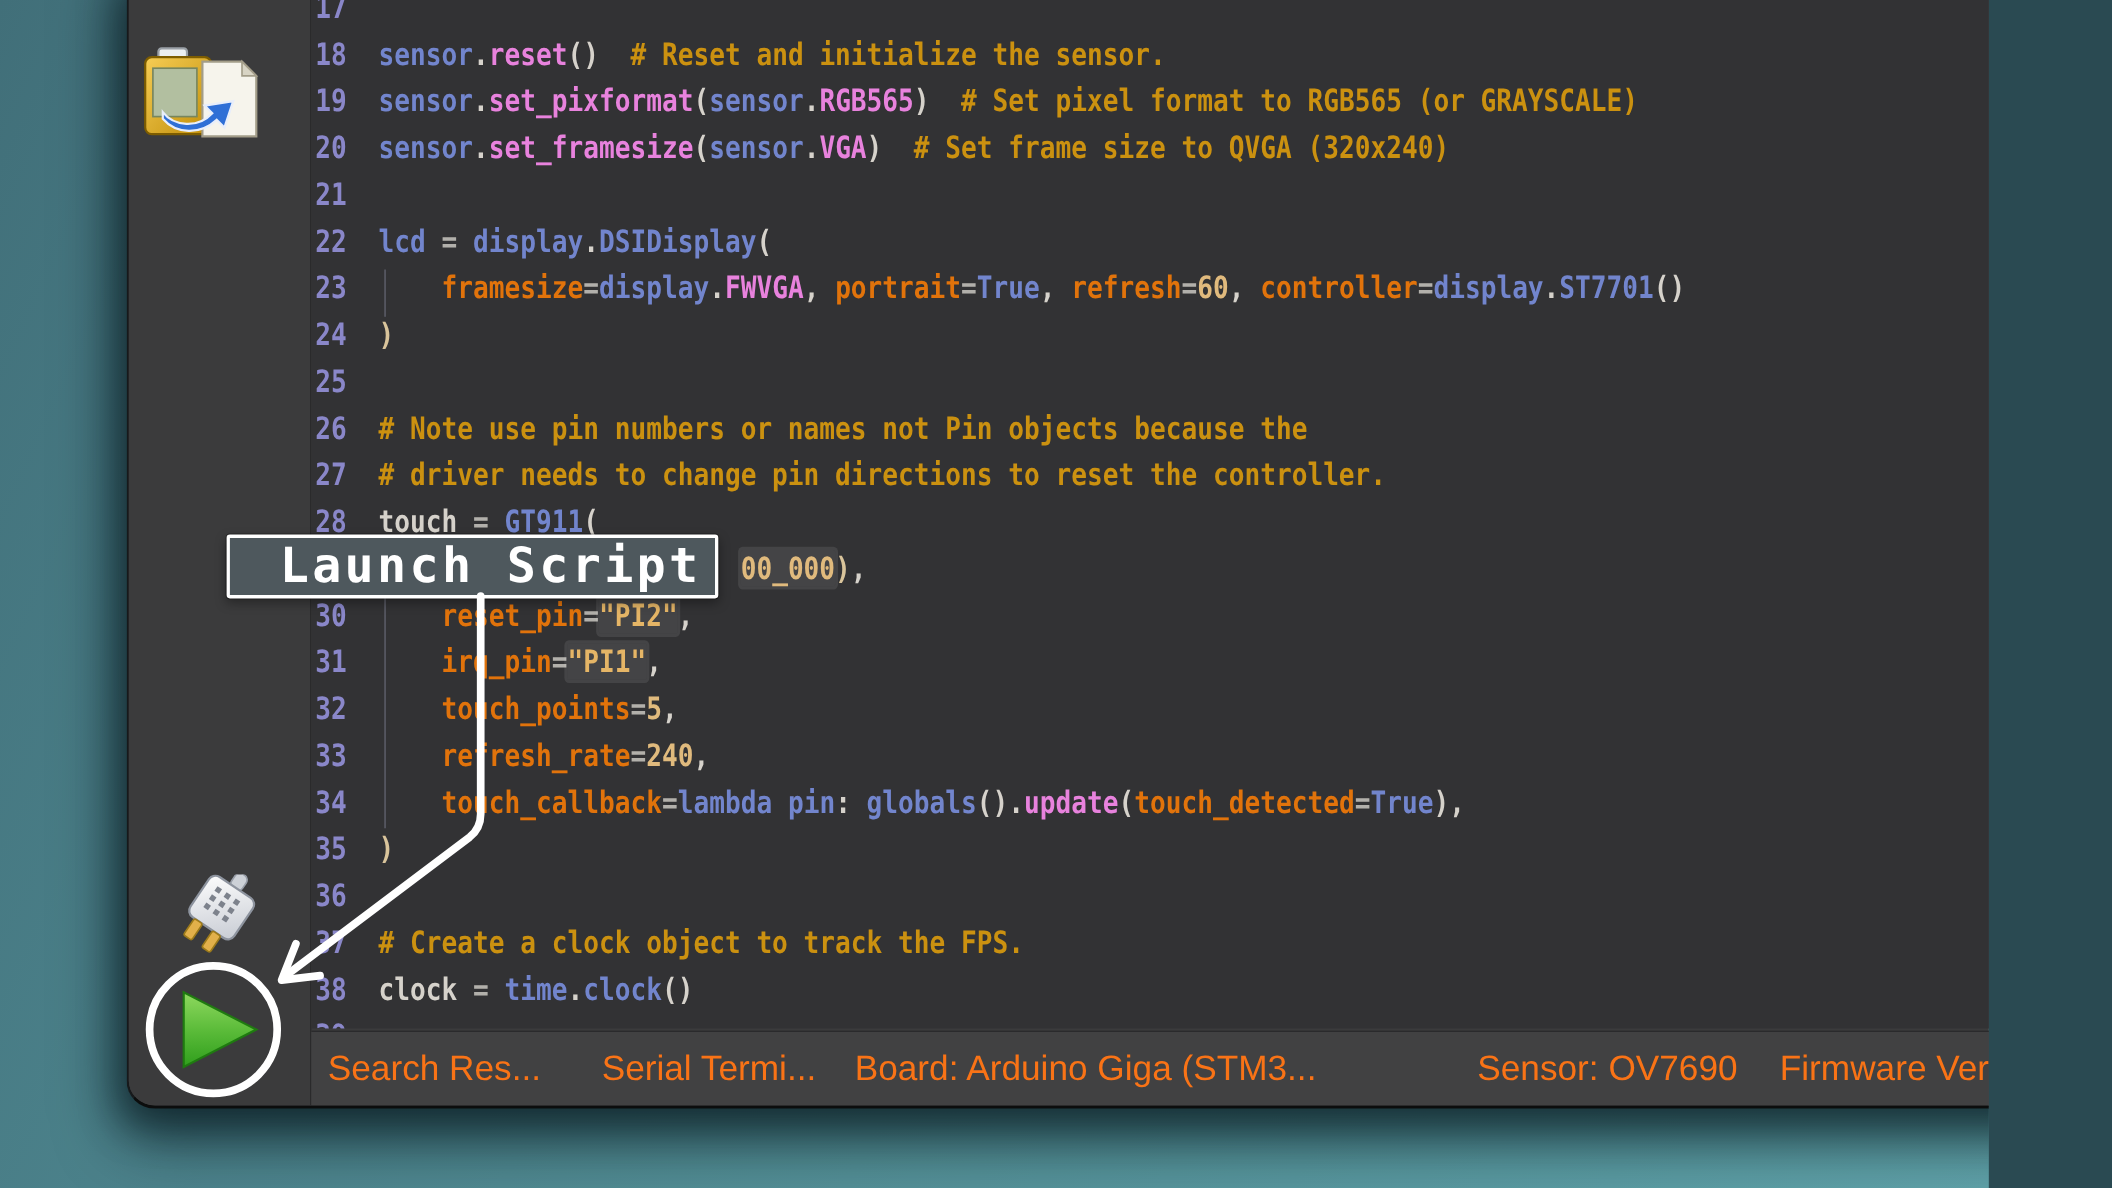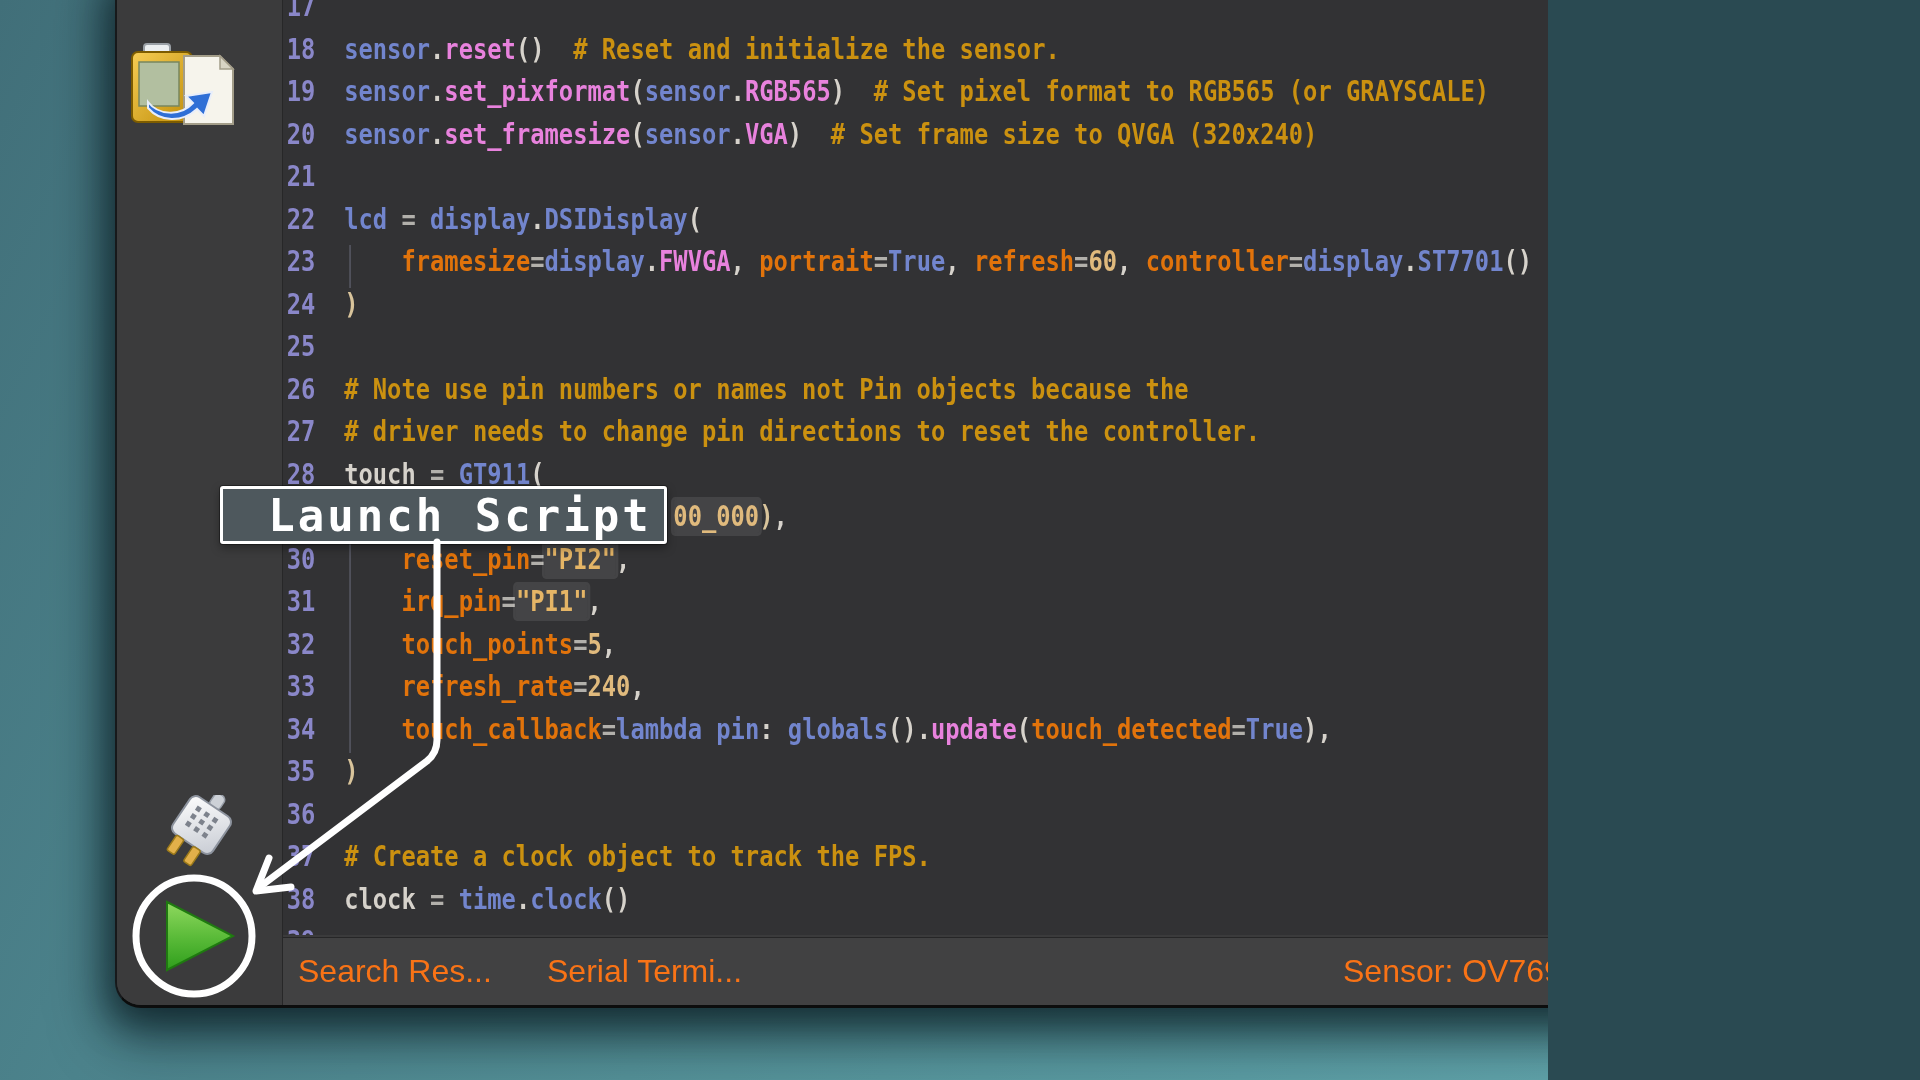--- a/index.html
+++ b/index.html
@@ -1,16 +1,16 @@
 <!DOCTYPE html>
 <html><head>
 <meta charset="utf-8">
 <style>
   html,body{margin:0;padding:0;background:#2a4a52;}
-  #stage{position:relative;width:1548px;height:1080px;overflow:hidden;
+  #stage{position:relative;width:1808px;height:1080px;overflow:hidden;
     background:linear-gradient(115deg,#416f79 0%,#4c838c 28%,#549198 55%,#5b9da4 85%,#60a3aa 100%);
     font-family:"DejaVu Sans Mono",monospace;}
   
   #window{position:absolute;left:115px;top:-30px;width:1845px;height:1035px;
     background:var(--sidebar-bg);
     border-left:2px solid #17191b;border-bottom:3px solid #0c0d0d;
     border-radius:0 0 0 26px;overflow:hidden;
     box-shadow:-6px 14px 34px rgba(3,18,24,.5),0 22px 55px 8px rgba(2,14,20,.55);}
   #sidebar{position:absolute;left:0;top:0;bottom:0;width:165px;background:var(--sidebar-bg);
     border-right:1px solid #272728;}
@@ -23,24 +23,24 @@
   #code-scale{position:absolute;left:0;top:-10px;width:2100px;transform:scaleX(.849);transform-origin:0 0;}
   .cl{height:42.5px;line-height:42.5px;font:700 28px "DejaVu Sans Mono",monospace;white-space:pre;}
   .ln{display:inline-block;width:38px;margin-right:34px;text-align:right;color:var(--ln);}
   .tk-blue{color:var(--blue)} .tk-pink{color:var(--pink)} .tk-cmt{color:var(--cmt)}
   .tk-kw{color:var(--kw)} .tk-num{color:var(--num)} .tk-str{color:var(--str)}
   .tk-punc{color:var(--punc)} .tk-eq{color:var(--eq)} .tk-var{color:var(--var)}
   .tk-cream{color:var(--cream)} .tk-sp{color:var(--punc)}
   .hl{background:rgba(255,255,255,.09);box-shadow:0 0 0 3px rgba(255,255,255,.09);border-radius:2px;}
   .indent-guide{position:absolute;left:78px;width:2px;background:#54555f;}
   
-  #tooltip{position:absolute;left:220px;top:486px;width:447px;height:58px;z-index:40;
+  #tooltip{position:absolute;left:206px;top:486px;width:447px;height:58px;z-index:40;
     background:var(--tooltip-bg);border:3px solid #ffffff;border-radius:3px;box-sizing:border-box;
     box-shadow:0 0 0 1px rgba(0,0,0,.35),0 4px 10px rgba(0,0,0,.35);
-    display:flex;align-items:center;justify-content:center;padding-left:33px;}
+    display:flex;justify-content:center;padding-left:33px;}
   #tooltip span{font:700 44px "DejaVu Sans Mono",monospace;letter-spacing:3px;color:#fff;white-space:nowrap;}
   
   #callout{position:absolute;left:0;top:0;z-index:45;pointer-events:none;}
   .icon-abs{position:absolute;}
 </style>
 </head>
 <body>
 
 <div id="stage" style="--sidebar-bg: #3b3b3c; --editor-bg: #323234; --status-bg: #414142; --ln: #8a87c9; --blue: #7285cd; --pink: #e882dd; --cmt: #cb9110; --kw: #e1730b; --num: #e0ba7d; --str: #e5b566; --punc: #d6d2cb; --eq: #b2b0ab; --var: #d6d2cb; --cream: #d9c49b; --tooltip-bg: #4e585d;">
 
@@ -131,20 +131,21 @@
             <div class="cl"><span class="ln">39</span></div>
           </div>
         <div class="indent-guide" style="top:255px;height:43px"></div>
         <div class="indent-guide" style="top:552px;height:211px"></div>
       </div>
     </div>
 
     <div id="statusbar">
         <span class="sitem" style="left: 15px;">Search Res...</span>
         <span class="sitem" style="left: 264px;">Serial Termi...</span>
+        <span class="sitem" style="left: 494px;">Board: Arduino Giga (STM3...</span>
         <span class="sitem" style="left: 1060px;">Sensor: OV7690</span>
         <span class="sitem" style="left: 1335px;">Firmware Version: 4.5</span>
       </div>
   </div>
 
   <div id="tooltip">
     <span>Launch Script</span>
   </div>
 
   <svg id="callout" width="1920" height="1080" viewBox="0 0 1920 1080">

